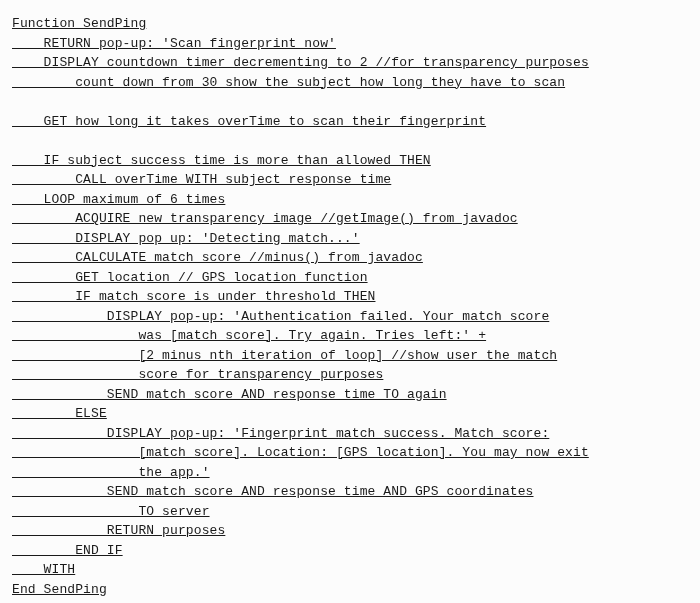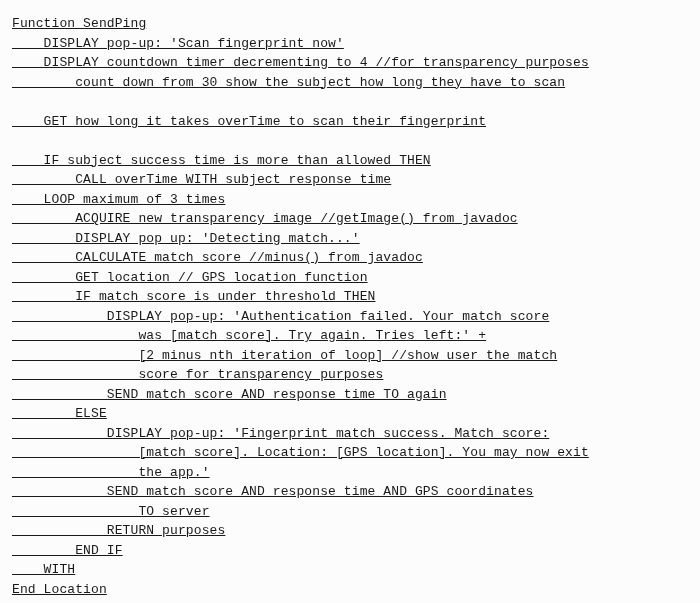--- a/index.html
+++ b/index.html
@@ -22,42 +22,42 @@
     font-size: inherit;
     letter-spacing: 0.1px;
   }
   
   .ln { display: inline; text-decoration: underline; }
 </style>
 </head>
 <body>
 
 <pre class="code"><span class="ln" data-bind="code.lines.0._rendered">Function SendPing</span>
-<span class="ln" data-bind="code.lines.1._rendered">    DISPLAY pop-up: 'Scan fingerprint now'</span>
-<span class="ln" data-bind="code.lines.2._rendered">    DISPLAY countdown timer decrementing to 4 //for transparency purposes</span>
+<span class="ln" data-bind="code.lines.1._rendered">    RETURN pop-up: 'Scan fingerprint now'</span>
+<span class="ln" data-bind="code.lines.2._rendered">    DISPLAY countdown timer decrementing to 2 //for transparency purposes</span>
 <span class="ln" data-bind="code.lines.3._rendered">        count down from 30 show the subject how long they have to scan</span>
 <span class="ln" data-bind="code.lines.4._rendered"></span>
 <span class="ln" data-bind="code.lines.5._rendered">    GET how long it takes overTime to scan their fingerprint</span>
 <span class="ln" data-bind="code.lines.6._rendered"></span>
 <span class="ln" data-bind="code.lines.7._rendered">    IF subject success time is more than allowed THEN</span>
 <span class="ln" data-bind="code.lines.8._rendered">        CALL overTime WITH subject response time</span>
-<span class="ln" data-bind="code.lines.9._rendered">    LOOP maximum of 3 times</span>
+<span class="ln" data-bind="code.lines.9._rendered">    LOOP maximum of 6 times</span>
 <span class="ln" data-bind="code.lines.10._rendered">        ACQUIRE new transparency image //getImage() from javadoc</span>
 <span class="ln" data-bind="code.lines.11._rendered">        DISPLAY pop up: 'Detecting match...'</span>
 <span class="ln" data-bind="code.lines.12._rendered">        CALCULATE match score //minus() from javadoc</span>
 <span class="ln" data-bind="code.lines.13._rendered">        GET location // GPS location function</span>
 <span class="ln" data-bind="code.lines.14._rendered">        IF match score is under threshold THEN</span>
 <span class="ln" data-bind="code.lines.15._rendered">            DISPLAY pop-up: 'Authentication failed. Your match score</span>
 <span class="ln" data-bind="code.lines.16._rendered">                was [match score]. Try again. Tries left:' +</span>
 <span class="ln" data-bind="code.lines.17._rendered">                [2 minus nth iteration of loop] //show user the match</span>
 <span class="ln" data-bind="code.lines.18._rendered">                score for transparency purposes</span>
 <span class="ln" data-bind="code.lines.19._rendered">            SEND match score AND response time TO again</span>
 <span class="ln" data-bind="code.lines.20._rendered">        ELSE</span>
 <span class="ln" data-bind="code.lines.21._rendered">            DISPLAY pop-up: 'Fingerprint match success. Match score:</span>
 <span class="ln" data-bind="code.lines.22._rendered">                [match score]. Location: [GPS location]. You may now exit</span>
 <span class="ln" data-bind="code.lines.23._rendered">                the app.'</span>
 <span class="ln" data-bind="code.lines.24._rendered">            SEND match score AND response time AND GPS coordinates</span>
 <span class="ln" data-bind="code.lines.25._rendered">                TO server</span>
 <span class="ln" data-bind="code.lines.26._rendered">            RETURN purposes</span>
 <span class="ln" data-bind="code.lines.27._rendered">        END IF</span>
 <span class="ln" data-bind="code.lines.28._rendered">    WITH</span>
-<span class="ln" data-bind="code.lines.29._rendered">End Location</span>
+<span class="ln" data-bind="code.lines.29._rendered">End SendPing</span>
 <span class="ln" data-bind="code.lines.30._rendered"></span></pre>
 
 </body></html>

